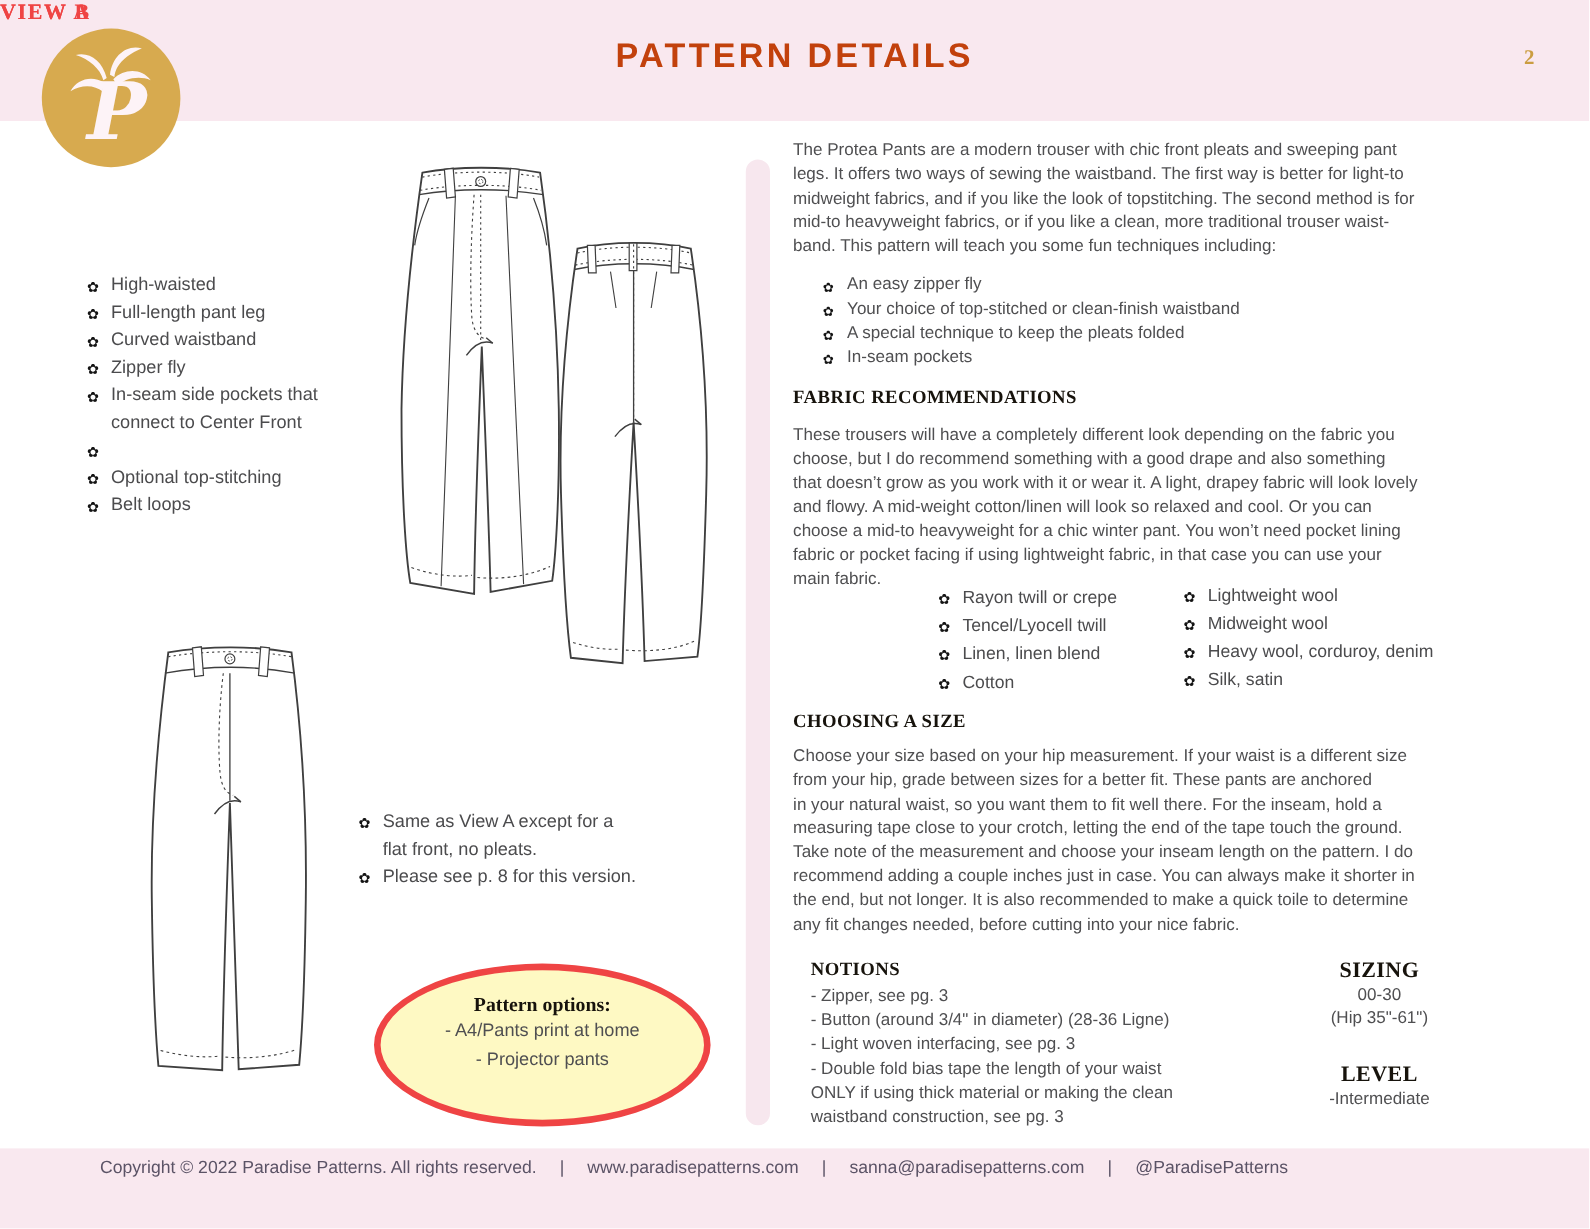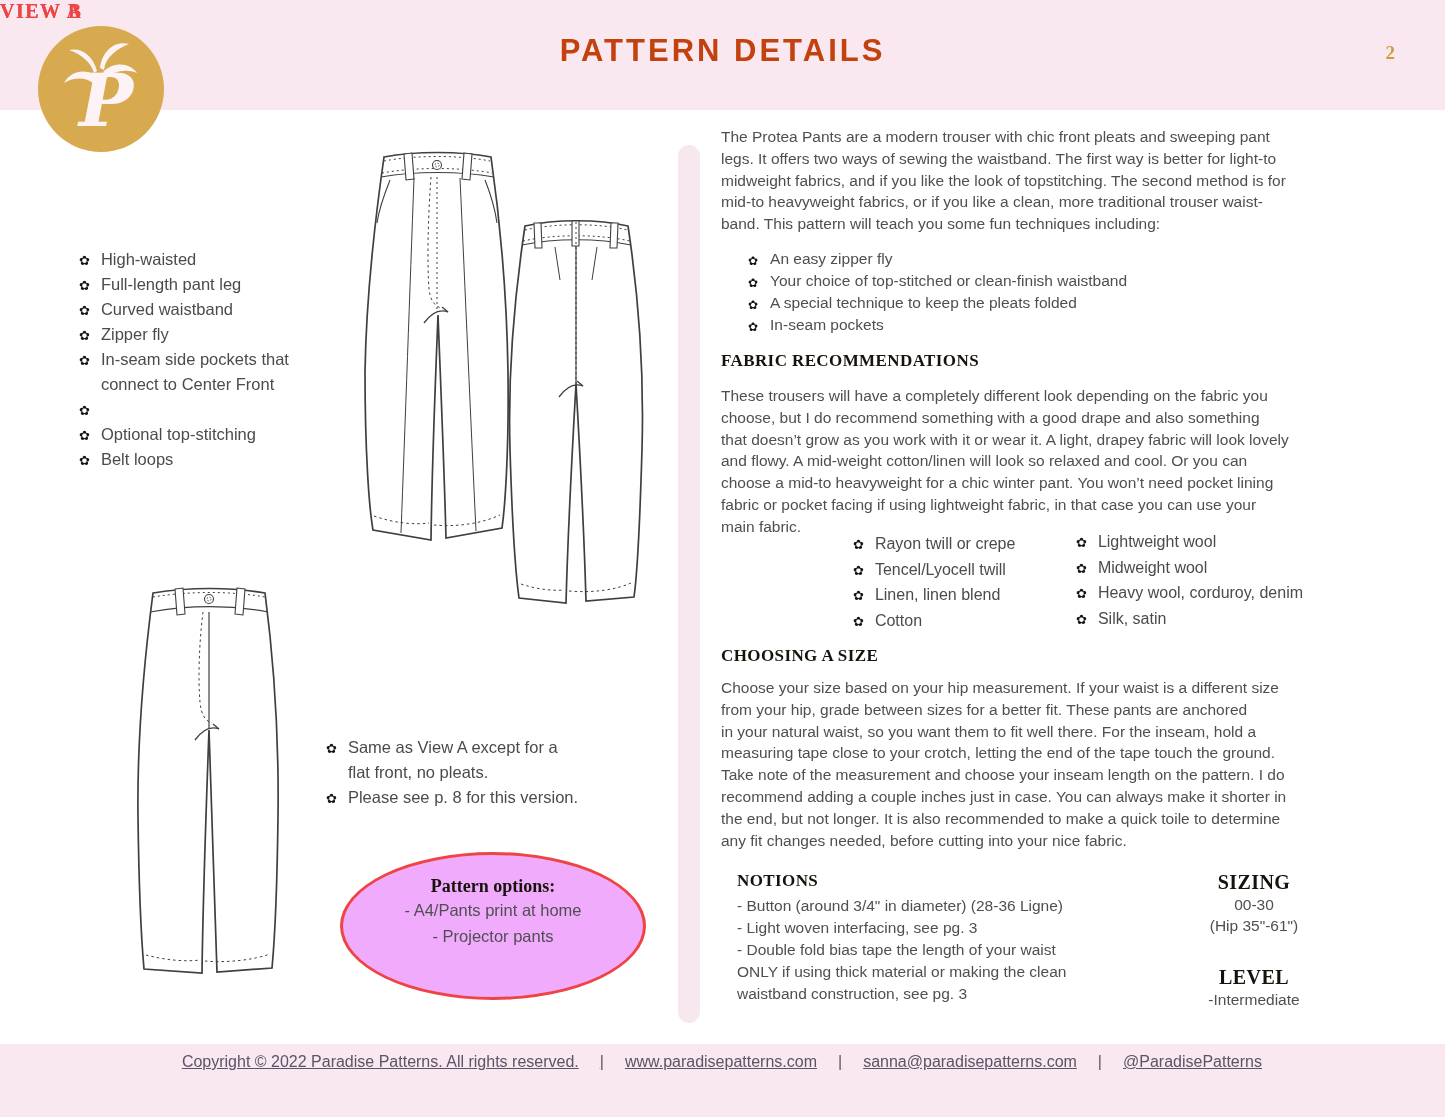--- a/index.html
+++ b/index.html
@@ -55,32 +55,32 @@
   #notionsList div{white-space:pre-line;}
 
   
   #sizingBlock{position:absolute;left:1148px;top:871px;width:212px;text-align:center;}
   .centerhead{font-family:"Liberation Serif",serif;font-weight:bold;font-size:20px;
     letter-spacing:.4px;color:#17130c;}
   .centerval{font-size:15.5px;line-height:21px;color:#4f4f51;}
   #levelHead{margin-top:30px;}
 
   
-  #oval{position:absolute;left:340px;top:852px;width:306px;height:148px;box-sizing:border-box;
-    border:3px solid #ef4444;border-radius:50%;text-align:center;padding-top:21px;background:#f0abfc;}
+  #oval{position:absolute;left:340px;top:876px;width:306px;height:148px;box-sizing:border-box;
+    border:6px solid #ef4444;border-radius:50%;text-align:center;padding-top:21px;background:#fef9c3;}
   #ovalHead{font-family:"Liberation Serif",serif;font-weight:bold;font-size:18px;color:#17130c;}
   .ovalItem{font-size:16.5px;line-height:26px;color:#4f4f51;}
 
   
   #divider{position:absolute;left:678px;top:145px;width:22px;height:878px;
     background:#f7e7ee;border-radius:11px;}
 
   
   #footerRow{position:absolute;left:0;top:1053px;width:1262px;display:flex;
-    justify-content:flex-end;gap:21px;font-size:16px;color:#5b5366;text-decoration:underline;}
+    justify-content:center;gap:21px;font-size:16px;color:#5b5366;}
 
   
   .pants{position:absolute;}
   #pants1{left:360px;top:147px;width:154px;height:408px;z-index:1;}
   #pants2{left:503px;top:214px;width:147px;height:400px;z-index:2;}
   #pants3{left:127px;top:582px;width:164px;height:402px;z-index:1;}
   .pants path,.pants circle,.pants line{vector-effect:non-scaling-stroke;}
 </style>
 </head>
 <body>
@@ -288,20 +288,21 @@
 from your hip, grade between sizes for a better fit. These pants are anchored
 in your natural waist, so you want them to fit well there. For the inseam, hold a
 measuring tape close to your crotch, letting the end of the tape touch the ground.
 Take note of the measurement and choose your inseam length on the pattern. I do
 recommend adding a couple inches just in case. You can always make it shorter in
 the end, but not longer. It is also recommended to make a quick toile to determine
 any fit changes needed, before cutting into your nice fabric.</div>
 
   <div class="sechead" id="notionsHead">NOTIONS</div>
   <div id="notionsList">
+    <div>- Zipper, see pg. 3</div>
     <div>- Button (around 3/4" in diameter) (28-36 Ligne)</div>
     <div>- Light woven interfacing, see pg. 3</div>
     <div>- Double fold bias tape the length of your waist
 ONLY if using thick material or making the clean
 waistband construction, see pg. 3</div>
   </div>
 
   <div id="sizingBlock">
     <div class="centerhead">SIZING</div>
     <div class="centerval">00-30</div>

